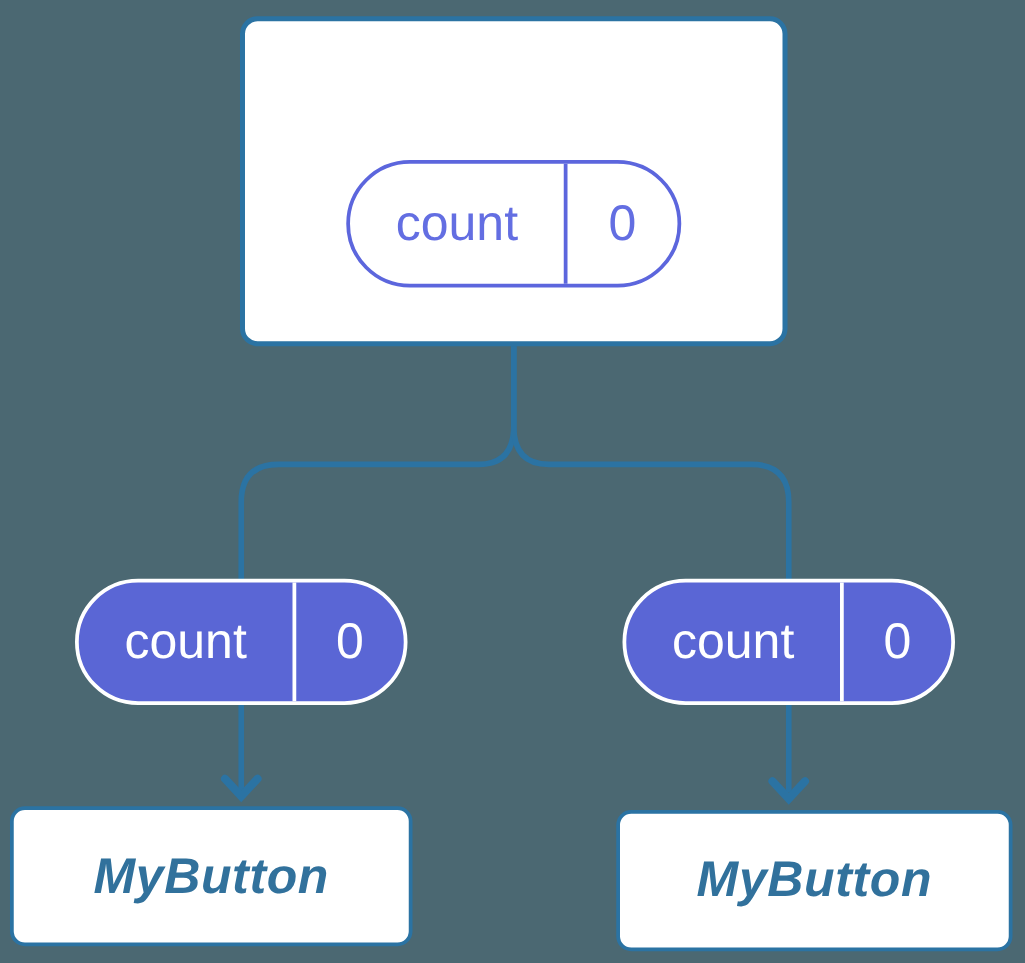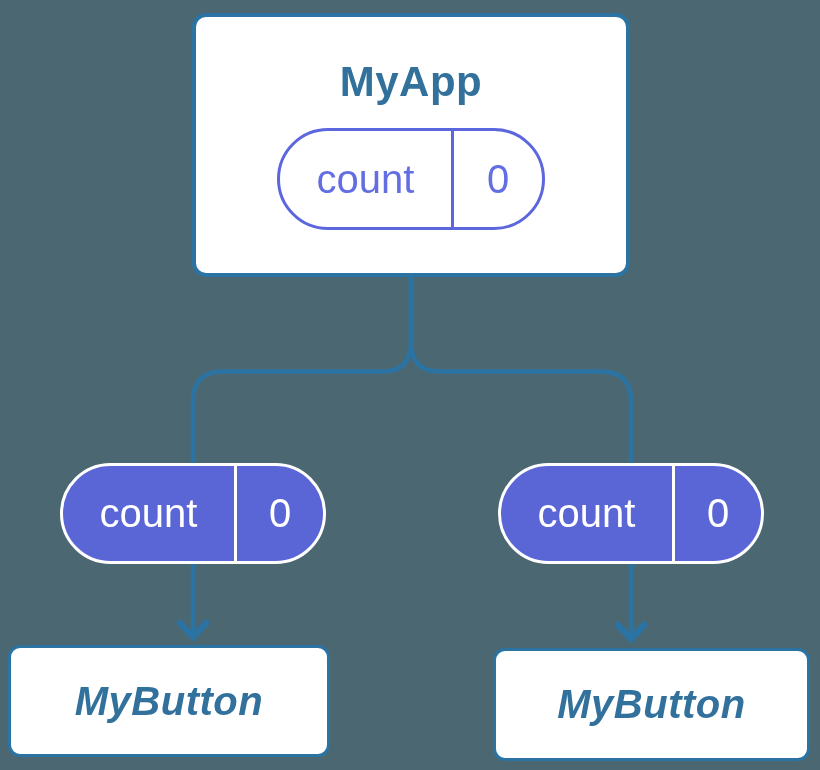--- a/index.html
+++ b/index.html
@@ -151,21 +151,20 @@
 <div class="stage">
 
   <svg class="connectors" width="820" height="770" viewBox="0 0 820 770">
     <path class="branch" d="M411 277 L411 341 Q411 371.5 383 371.5 L223 371.5 Q193 371.5 193 401.5 L193 632"></path>
     <path class="branch" d="M411 277 L411 341 Q411 371.5 439 371.5 L601 371.5 Q631 371.5 631 401.5 L631 634"></path>
     <polyline class="arrowhead" points="180,623 193,637 206,623"></polyline>
     <polyline class="arrowhead" points="618,625 631,639 644,625"></polyline>
   </svg>
 
   <div class="card parent-card">
-    <div class="card-title">MyApp</div>
     <div class="pill pill-outline">
       <span class="pill-key">count</span>
       <span class="pill-value">0</span>
     </div>
   </div>
 
   <div class="pill pill-solid pill-left">
     <span class="pill-key">count</span>
     <span class="pill-value">0</span>
   </div>

